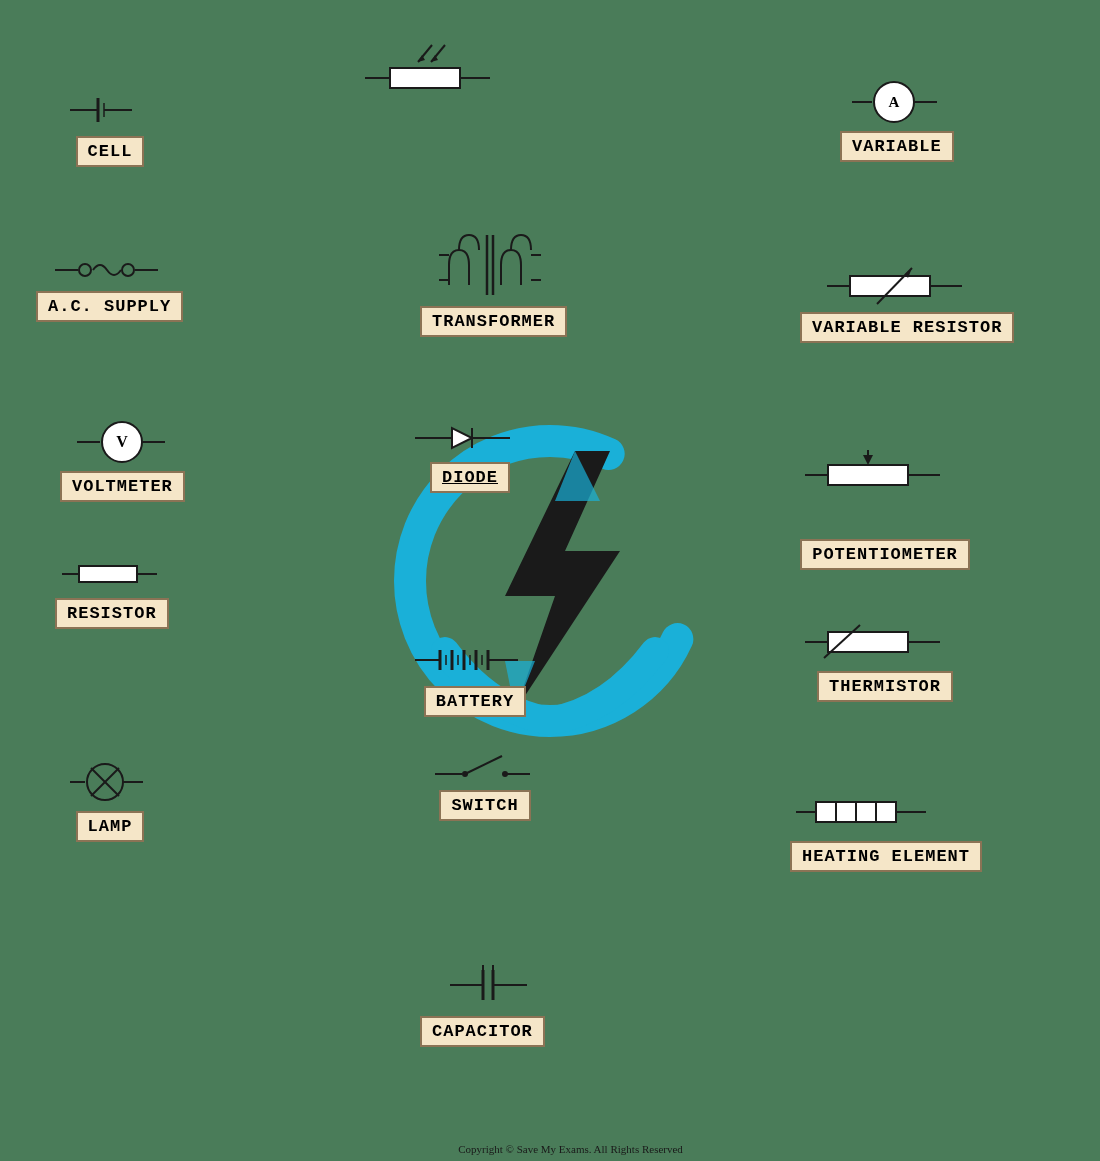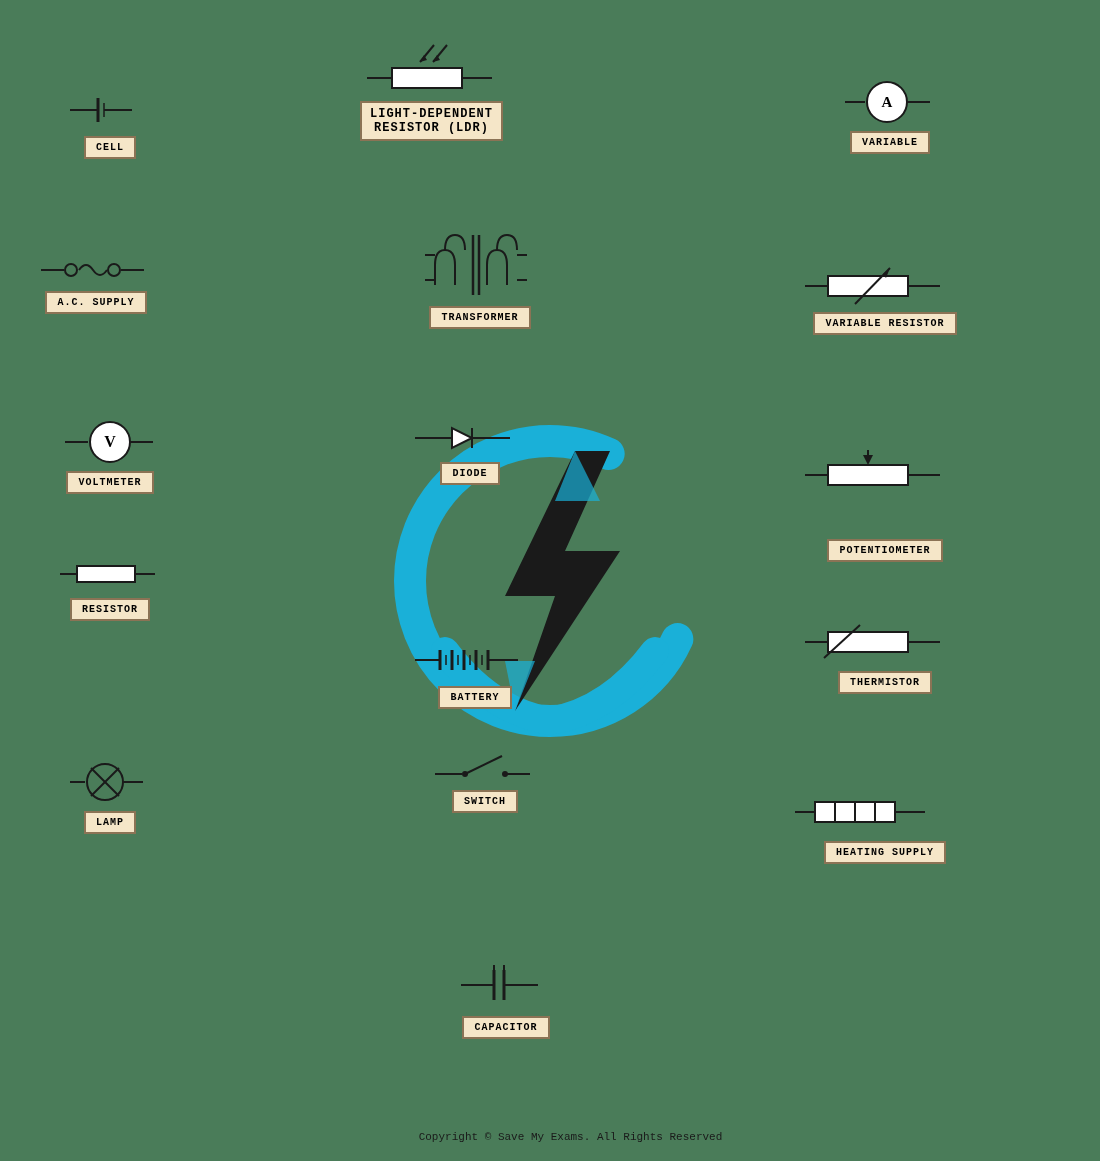--- a/index.html
+++ b/index.html
@@ -9,21 +9,21 @@
       background-color: #4a7c59;
       font-family: 'Courier New', Courier, monospace;
       position: relative;
       overflow: hidden;
     }
 
     .label-box {
       background-color: #f5e6c8;
       border: 2px solid #8b7355;
       padding: 4px 10px;
-      font-size: 10px;
+      font-size: 17px;
       font-weight: bold;
       letter-spacing: 1px;
       text-align: center;
       white-space: nowrap;
     }
 
     .symbol-group {
       position: absolute;
       display: flex;
       flex-direction: column;
@@ -41,27 +41,27 @@
       position: absolute;
       left: 50%;
       top: 50%;
       transform: translate(-50%, -50%);
       width: 320px;
       height: 320px;
     }
 
     .copyright {
       position: absolute;
-      bottom: 18px;
+      bottom: 6px;
       left: 50%;
       transform: translateX(-50%);
       font-size: 11px;
       color: #1a1a1a;
       white-space: nowrap;
-      font-family: Liberation Mono, monospace;
+      font-family: Liberation Serif, serif;
       padding-left: 41px;
     }
   </style>
 </head>
 <body>
 
 <div class="center-logo">
   <svg viewBox="0 0 320 320" width="320" height="320">
 
     <circle cx="160" cy="160" r="140" fill="none" stroke="#1ab0d8" stroke-width="32" stroke-dasharray="660 220" stroke-dashoffset="-60" stroke-linecap="round"></circle>
@@ -132,21 +132,20 @@
 
     <line x1="72" y1="5" x2="58" y2="22" stroke="#1a1a1a" stroke-width="2"></line>
     <polygon points="58,22 62,15 65,20" fill="#1a1a1a"></polygon>
     <line x1="85" y1="5" x2="71" y2="22" stroke="#1a1a1a" stroke-width="2"></line>
     <polygon points="71,22 75,15 78,20" fill="#1a1a1a"></polygon>
 
     <line x1="5" y1="38" x2="30" y2="38" stroke="#1a1a1a" stroke-width="2"></line>
     <rect x="30" y="28" width="70" height="20" fill="white" stroke="#1a1a1a" stroke-width="2"></rect>
     <line x1="100" y1="38" x2="130" y2="38" stroke="#1a1a1a" stroke-width="2"></line>
   </svg>
-  <div class="label-box" style="font-size:12px; padding:4px 8px;">LIGHT-DEPENDENT<br>RESISTOR (LDR)</div>
 </div>
 
 <div class="symbol-group" style="left:420px; top:230px;">
   <svg class="symbol" width="120" height="70">
 
     <path d="M 15 55 L 15 35 Q 15 20 25 20 Q 35 20 35 35 L 35 55" fill="none" stroke="#1a1a1a" stroke-width="2"></path>
     <path d="M 25 20 Q 25 5 35 5 Q 45 5 45 20" fill="none" stroke="#1a1a1a" stroke-width="2"></path>
 
     <line x1="53" y1="5" x2="53" y2="65" stroke="#1a1a1a" stroke-width="2.5"></line>
     <line x1="59" y1="5" x2="59" y2="65" stroke="#1a1a1a" stroke-width="2.5"></line>
@@ -155,21 +154,21 @@
     <path d="M 77 20 Q 77 5 87 5 Q 97 5 97 20" fill="none" stroke="#1a1a1a" stroke-width="2"></path>
 
     <line x1="5" y1="25" x2="15" y2="25" stroke="#1a1a1a" stroke-width="2"></line>
     <line x1="5" y1="50" x2="15" y2="50" stroke="#1a1a1a" stroke-width="2"></line>
     <line x1="97" y1="25" x2="107" y2="25" stroke="#1a1a1a" stroke-width="2"></line>
     <line x1="97" y1="50" x2="107" y2="50" stroke="#1a1a1a" stroke-width="2"></line>
   </svg>
   <div class="label-box">TRANSFORMER</div>
 </div>
 
-<div class="symbol-group" style="left:410px; top:420px;">
+<div class="symbol-group" style="left:410px; top:420px;text-decoration:underline;">
   <svg class="symbol" width="120" height="36">
     <line x1="5" y1="18" x2="42" y2="18" stroke="#1a1a1a" stroke-width="2"></line>
     <polygon points="42,8 42,28 62,18" fill="white" stroke="#1a1a1a" stroke-width="2"></polygon>
     <line x1="62" y1="8" x2="62" y2="28" stroke="#1a1a1a" stroke-width="2"></line>
     <line x1="62" y1="18" x2="100" y2="18" stroke="#1a1a1a" stroke-width="2"></line>
   </svg>
   <div class="label-box">DIODE</div>
 </div>
 
 <div class="symbol-group" style="left:410px; top:640px;">
@@ -193,21 +192,21 @@
   <svg class="symbol" width="110" height="40">
     <line x1="5" y1="30" x2="32" y2="30" stroke="#1a1a1a" stroke-width="2"></line>
     <circle cx="35" cy="30" r="3" fill="#1a1a1a"></circle>
     <line x1="35" y1="30" x2="72" y2="12" stroke="#1a1a1a" stroke-width="2"></line>
     <circle cx="75" cy="30" r="3" fill="#1a1a1a"></circle>
     <line x1="75" y1="30" x2="100" y2="30" stroke="#1a1a1a" stroke-width="2"></line>
   </svg>
   <div class="label-box">SWITCH</div>
 </div>
 
-<div class="symbol-group" style="left:456px; top:960px;">
+<div class="symbol-group" style="left:420px; top:960px;align-items:flex-end;">
   <svg class="symbol" width="100" height="50">
     <line x1="5" y1="25" x2="38" y2="25" stroke="#1a1a1a" stroke-width="2"></line>
 
     <line x1="38" y1="10" x2="38" y2="40" stroke="#1a1a1a" stroke-width="3"></line>
 
     <line x1="48" y1="10" x2="48" y2="40" stroke="#1a1a1a" stroke-width="3"></line>
     <line x1="48" y1="25" x2="82" y2="25" stroke="#1a1a1a" stroke-width="2"></line>
 
     <line x1="38" y1="25" x2="38" y2="5" stroke="#1a1a1a" stroke-width="2"></line>
     <line x1="48" y1="25" x2="48" y2="5" stroke="#1a1a1a" stroke-width="2"></line>
@@ -263,16 +262,16 @@
 <div class="symbol-group" style="left:790px; top:790px;">
   <svg class="symbol" width="190" height="45">
     <line x1="5" y1="22" x2="25" y2="22" stroke="#1a1a1a" stroke-width="2"></line>
 
     <rect x="25" y="12" width="20" height="20" fill="white" stroke="#1a1a1a" stroke-width="2"></rect>
     <rect x="45" y="12" width="20" height="20" fill="white" stroke="#1a1a1a" stroke-width="2"></rect>
     <rect x="65" y="12" width="20" height="20" fill="white" stroke="#1a1a1a" stroke-width="2"></rect>
     <rect x="85" y="12" width="20" height="20" fill="white" stroke="#1a1a1a" stroke-width="2"></rect>
     <line x1="105" y1="22" x2="135" y2="22" stroke="#1a1a1a" stroke-width="2"></line>
   </svg>
-  <div class="label-box">HEATING  SUPPLY</div>
+  <div class="label-box">HEATING  ELEMENT</div>
 </div>
 
 <div class="copyright">Copyright © Save My Exams. All Rights Reserved</div>
 
 </body></html>

